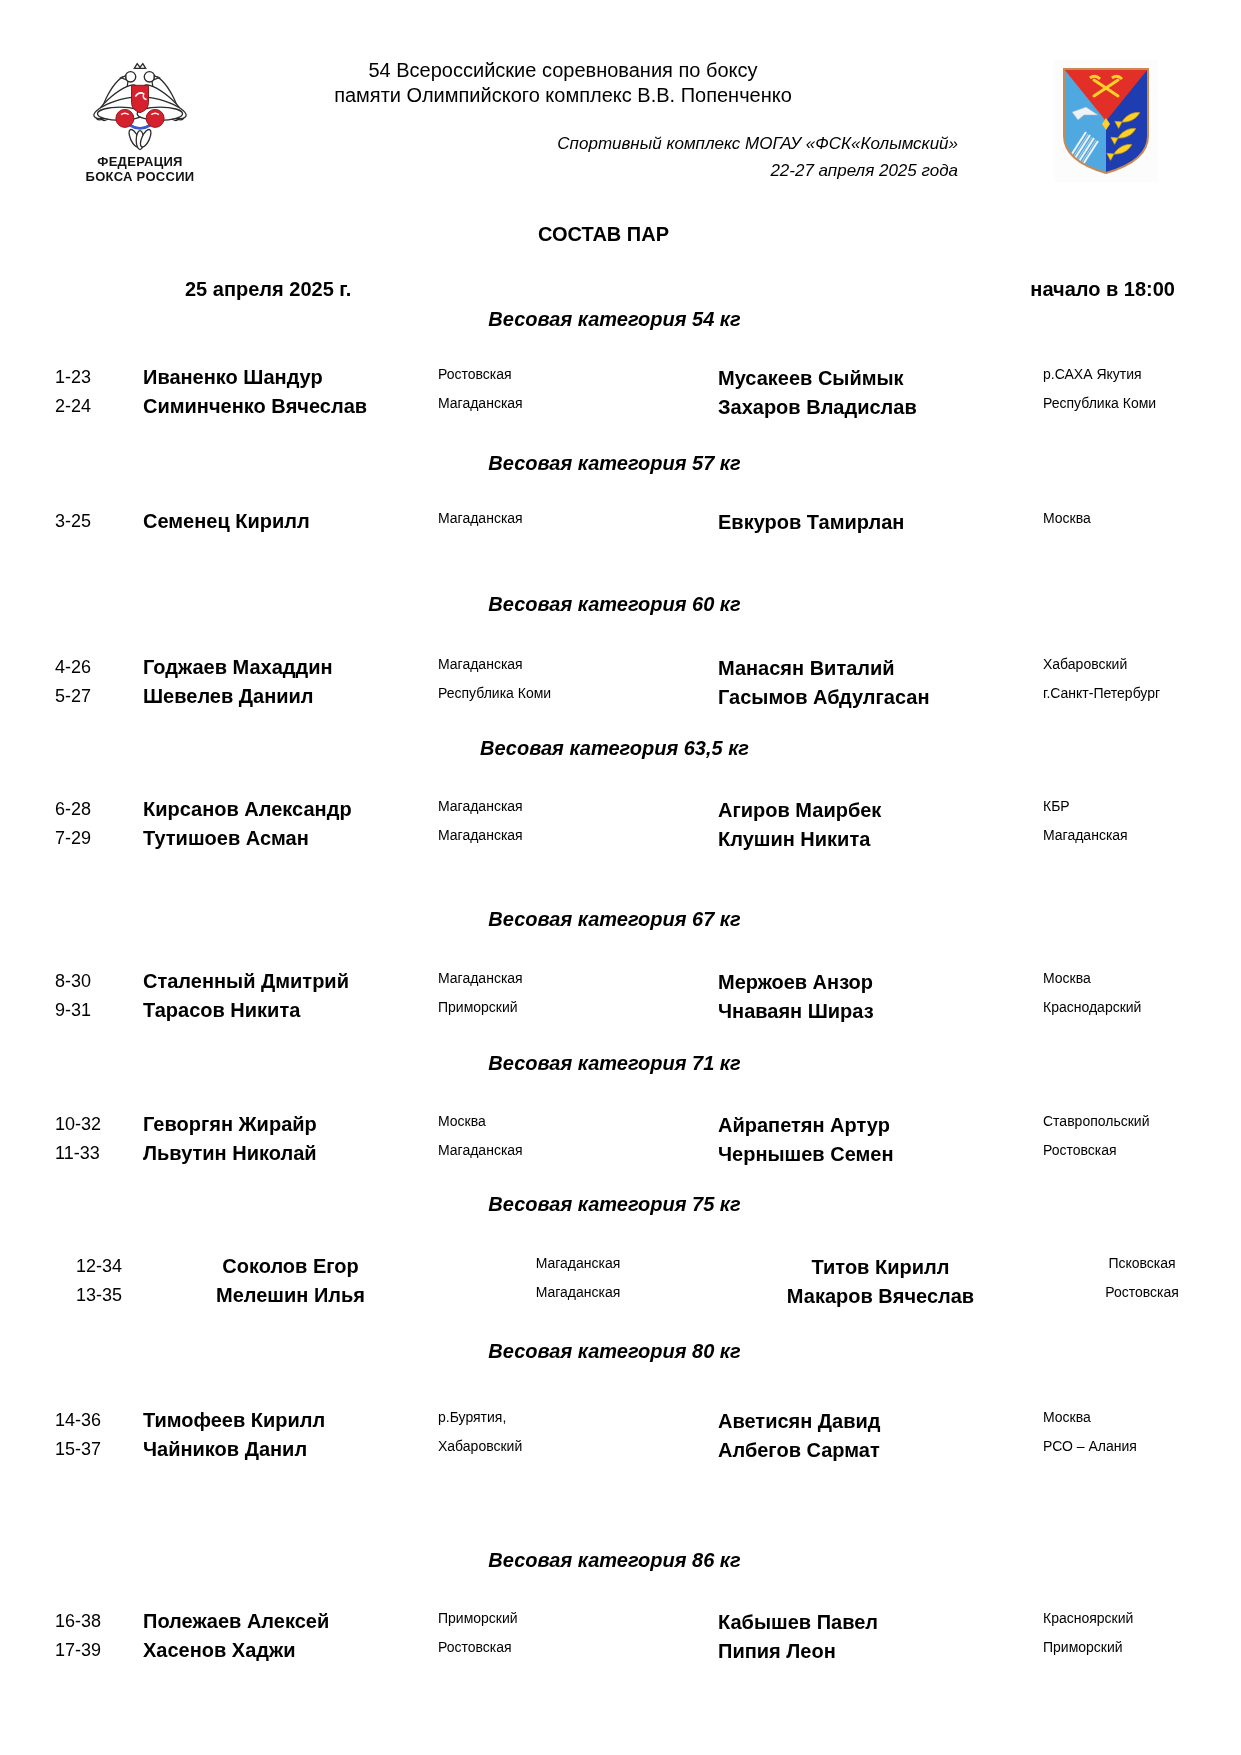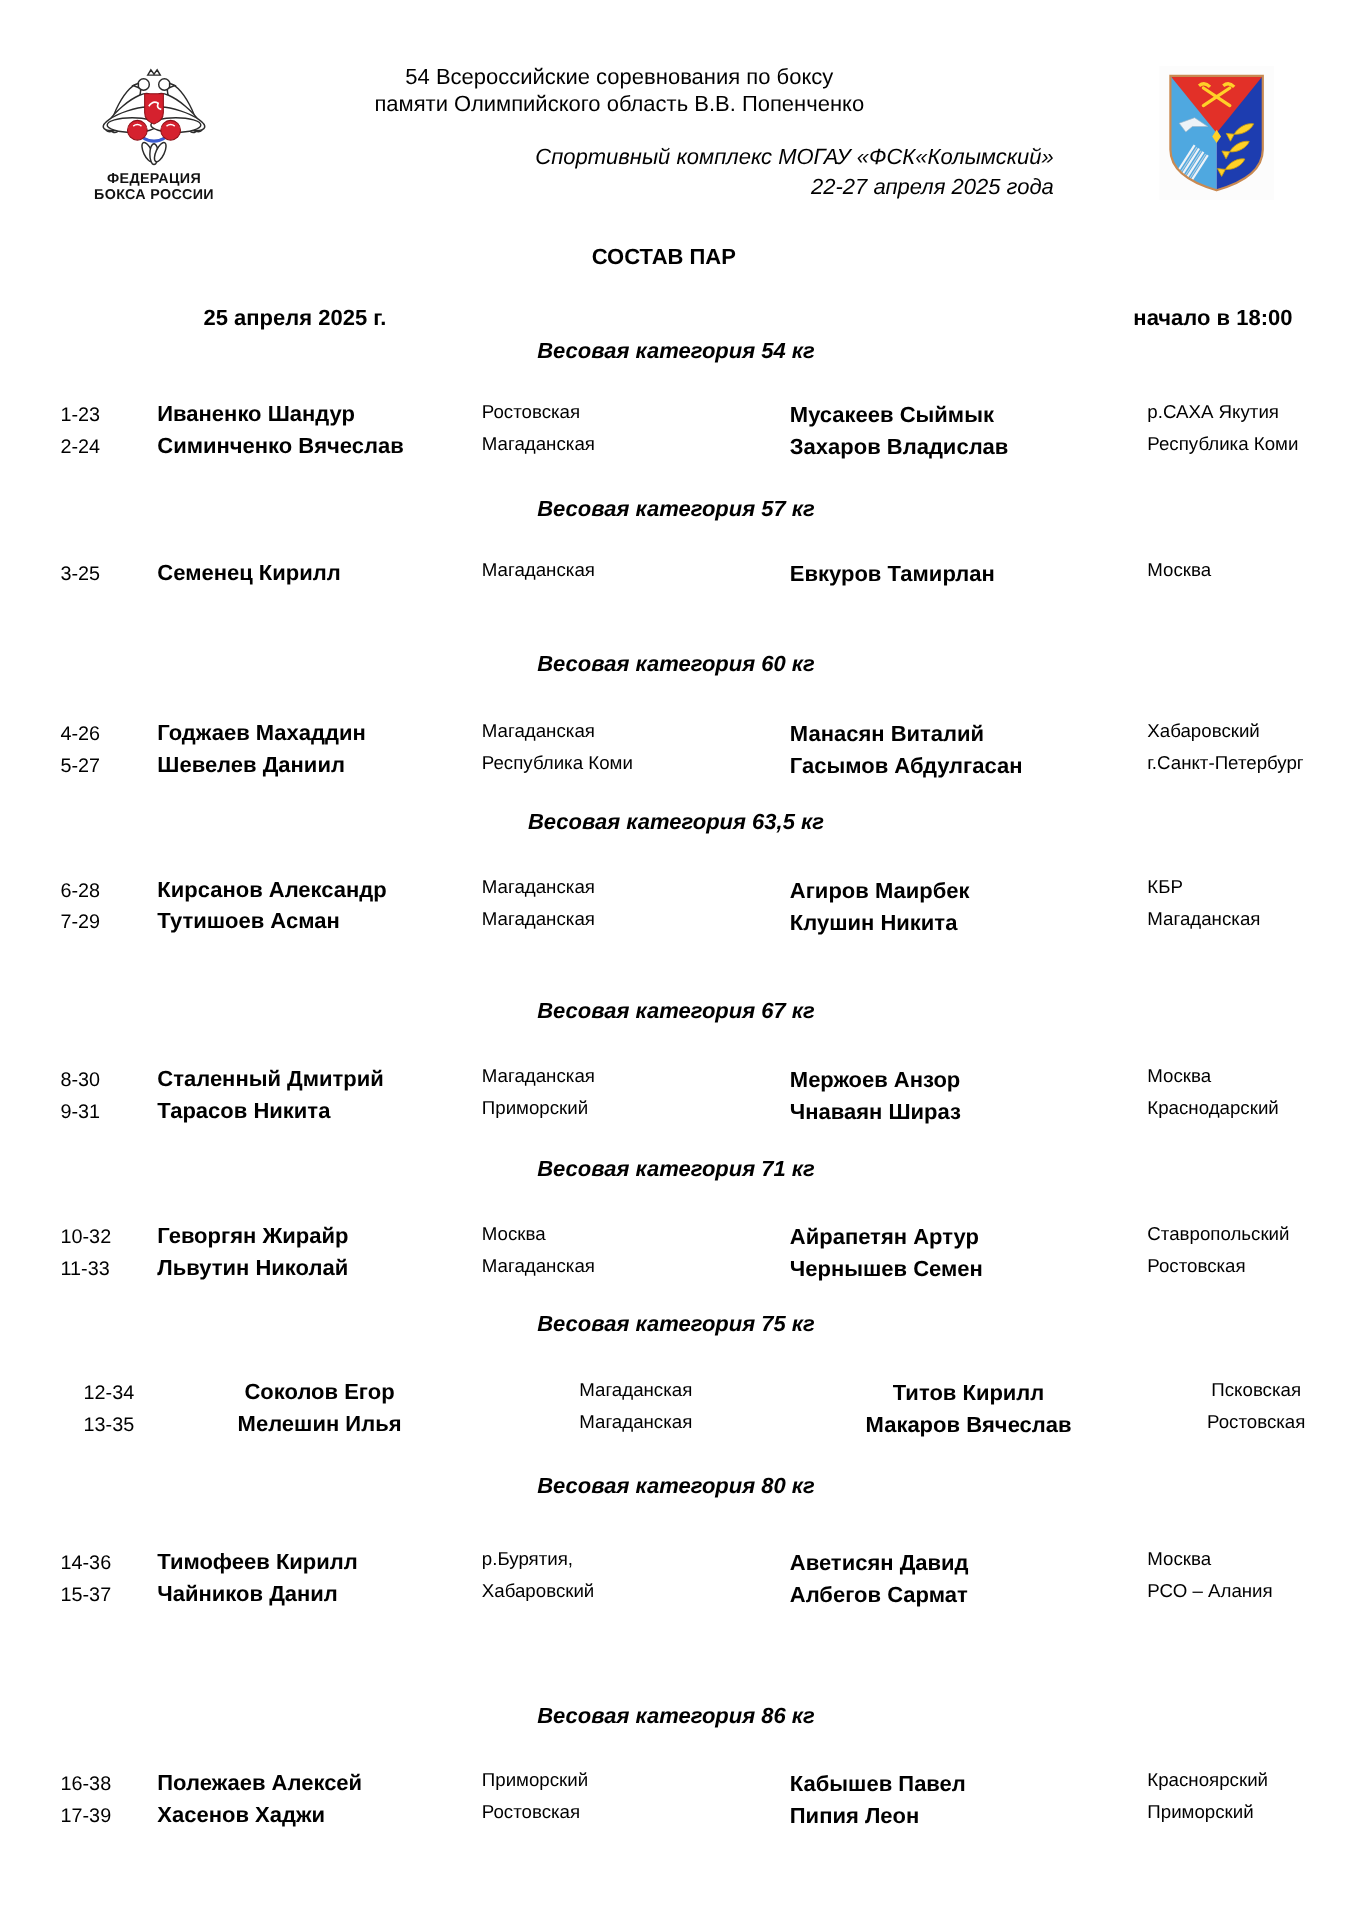--- a/index.html
+++ b/index.html
@@ -16,21 +16,21 @@
   }
   .title-block{
     position:absolute;left:200px;top:58px;width:726px;text-align:center;
     font-size:20px;line-height:25px;
   }
   .loc-block{
     position:absolute;left:213px;top:130px;font-style:italic;font-size:20px;line-height:27px;
   }
   .venue-block{
     position:absolute;right:283px;top:130px;text-align:right;
-    font-style:italic;font-size:20px;line-height:27px;
+    font-style:italic;font-size:17px;line-height:27px;
   }
   .coat-box{position:absolute;left:1054px;top:60px;width:104px;height:122px;
     background:#fcfcfc;display:flex;align-items:center;justify-content:center;}
   
   .main-heading{
     text-align:center;font-weight:bold;font-size:20px;height:22px;line-height:22px;
     margin-top:23px;position:relative;left:-17px;
   }
   .date-row{
     display:flex;justify-content:space-between;margin-top:33px;height:22px;line-height:22px;
@@ -40,21 +40,21 @@
     text-align:center;font-weight:bold;font-style:italic;font-size:20px;
     height:22px;line-height:22px;position:relative;left:-6px;
   }
   .pair-row{
     display:grid;grid-template-columns:88px 295px 280px 325px auto;
     padding-left:55px;height:29px;line-height:29px;white-space:nowrap;
   }
   .cell-num{font-size:18px;}
   .cell-name{font-weight:bold;font-size:20px;}
   .cell-name.blue{position:relative;top:1px;}
-  .cell-region{font-size:17px;position:relative;top:-3px;}
+  .cell-region{font-size:14px;position:relative;top:-3px;}
 </style>
 </head>
 <body>
 
 <div class="header">
 
   <svg class="fed-logo" width="104" height="96" viewBox="0 0 110 100">
     <g stroke="#2b2b2b" stroke-width="1.4" fill="#ffffff">
 
       <ellipse cx="28" cy="40" rx="26" ry="8" transform="rotate(-62 28 40)"></ellipse>
@@ -90,21 +90,21 @@
     <path d="M35,57 q4,-3 8,0" stroke="#ffffff" stroke-width="1.4" fill="none"></path>
     <path d="M67,57 q4,-3 8,0" stroke="#ffffff" stroke-width="1.4" fill="none"></path>
   </svg>
   <div class="fed-caption">
     <div>ФЕДЕРАЦИЯ</div>
     <div>БОКСА РОССИИ</div>
   </div>
 
   <div class="title-block">
     <div>54 Всероссийские соревнования по боксу</div>
-    <div>памяти Олимпийского область В.В. Попенченко</div>
+    <div>памяти Олимпийского комплекс В.В. Попенченко</div>
   </div>
 
 
   <div class="venue-block">
     <div>Спортивный комплекс МОГАУ «ФСК«Колымский»</div>
     <div>22-27 апреля 2025 года</div>
   </div>
 
   <div class="coat-box">
     <svg width="92" height="110" viewBox="0 0 92 110">

